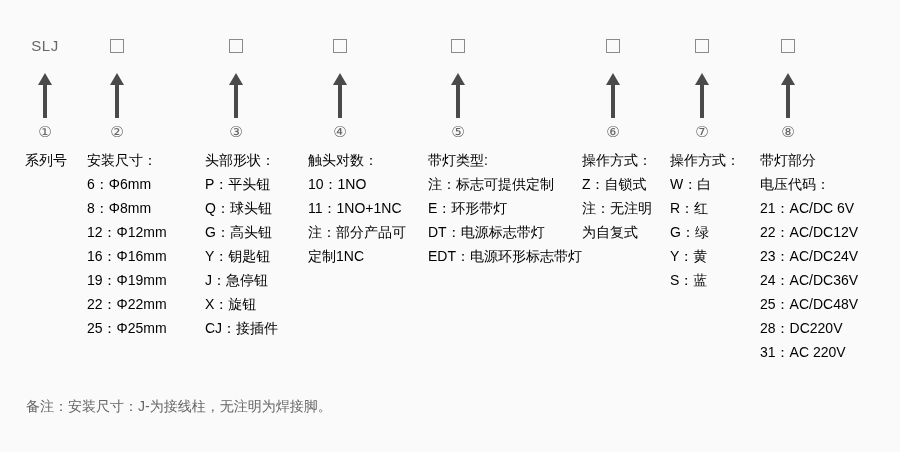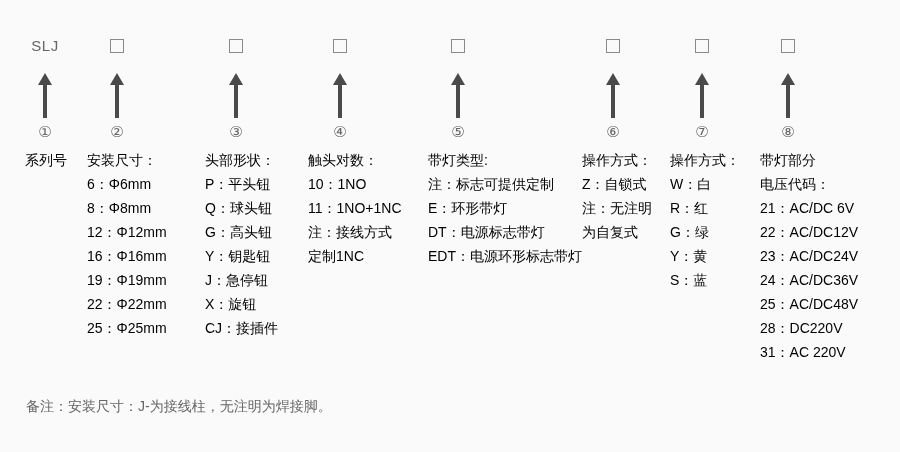--- a/index.html
+++ b/index.html
@@ -146,21 +146,21 @@
     <div class="box" style="left:340px"></div>
     <div class="arrow" style="left:340px">
         <div class="head"></div>
         <div class="shaft"></div>
       </div>
     <div class="num" style="left:340px">④</div>
     <div class="tcol" style="left:308px">
       <div class="label">触头对数：</div>
       <div class="item">10：1NO</div>
       <div class="item">11：1NO+1NC</div>
-      <div class="item">注：接线方式</div>
+      <div class="item">注：部分产品可</div>
       <div class="item">定制1NC</div>
     </div>
   </div>
 
   <div>
     <div class="box" style="left:458px"></div>
     <div class="arrow" style="left:458px">
         <div class="head"></div>
         <div class="shaft"></div>
       </div>

